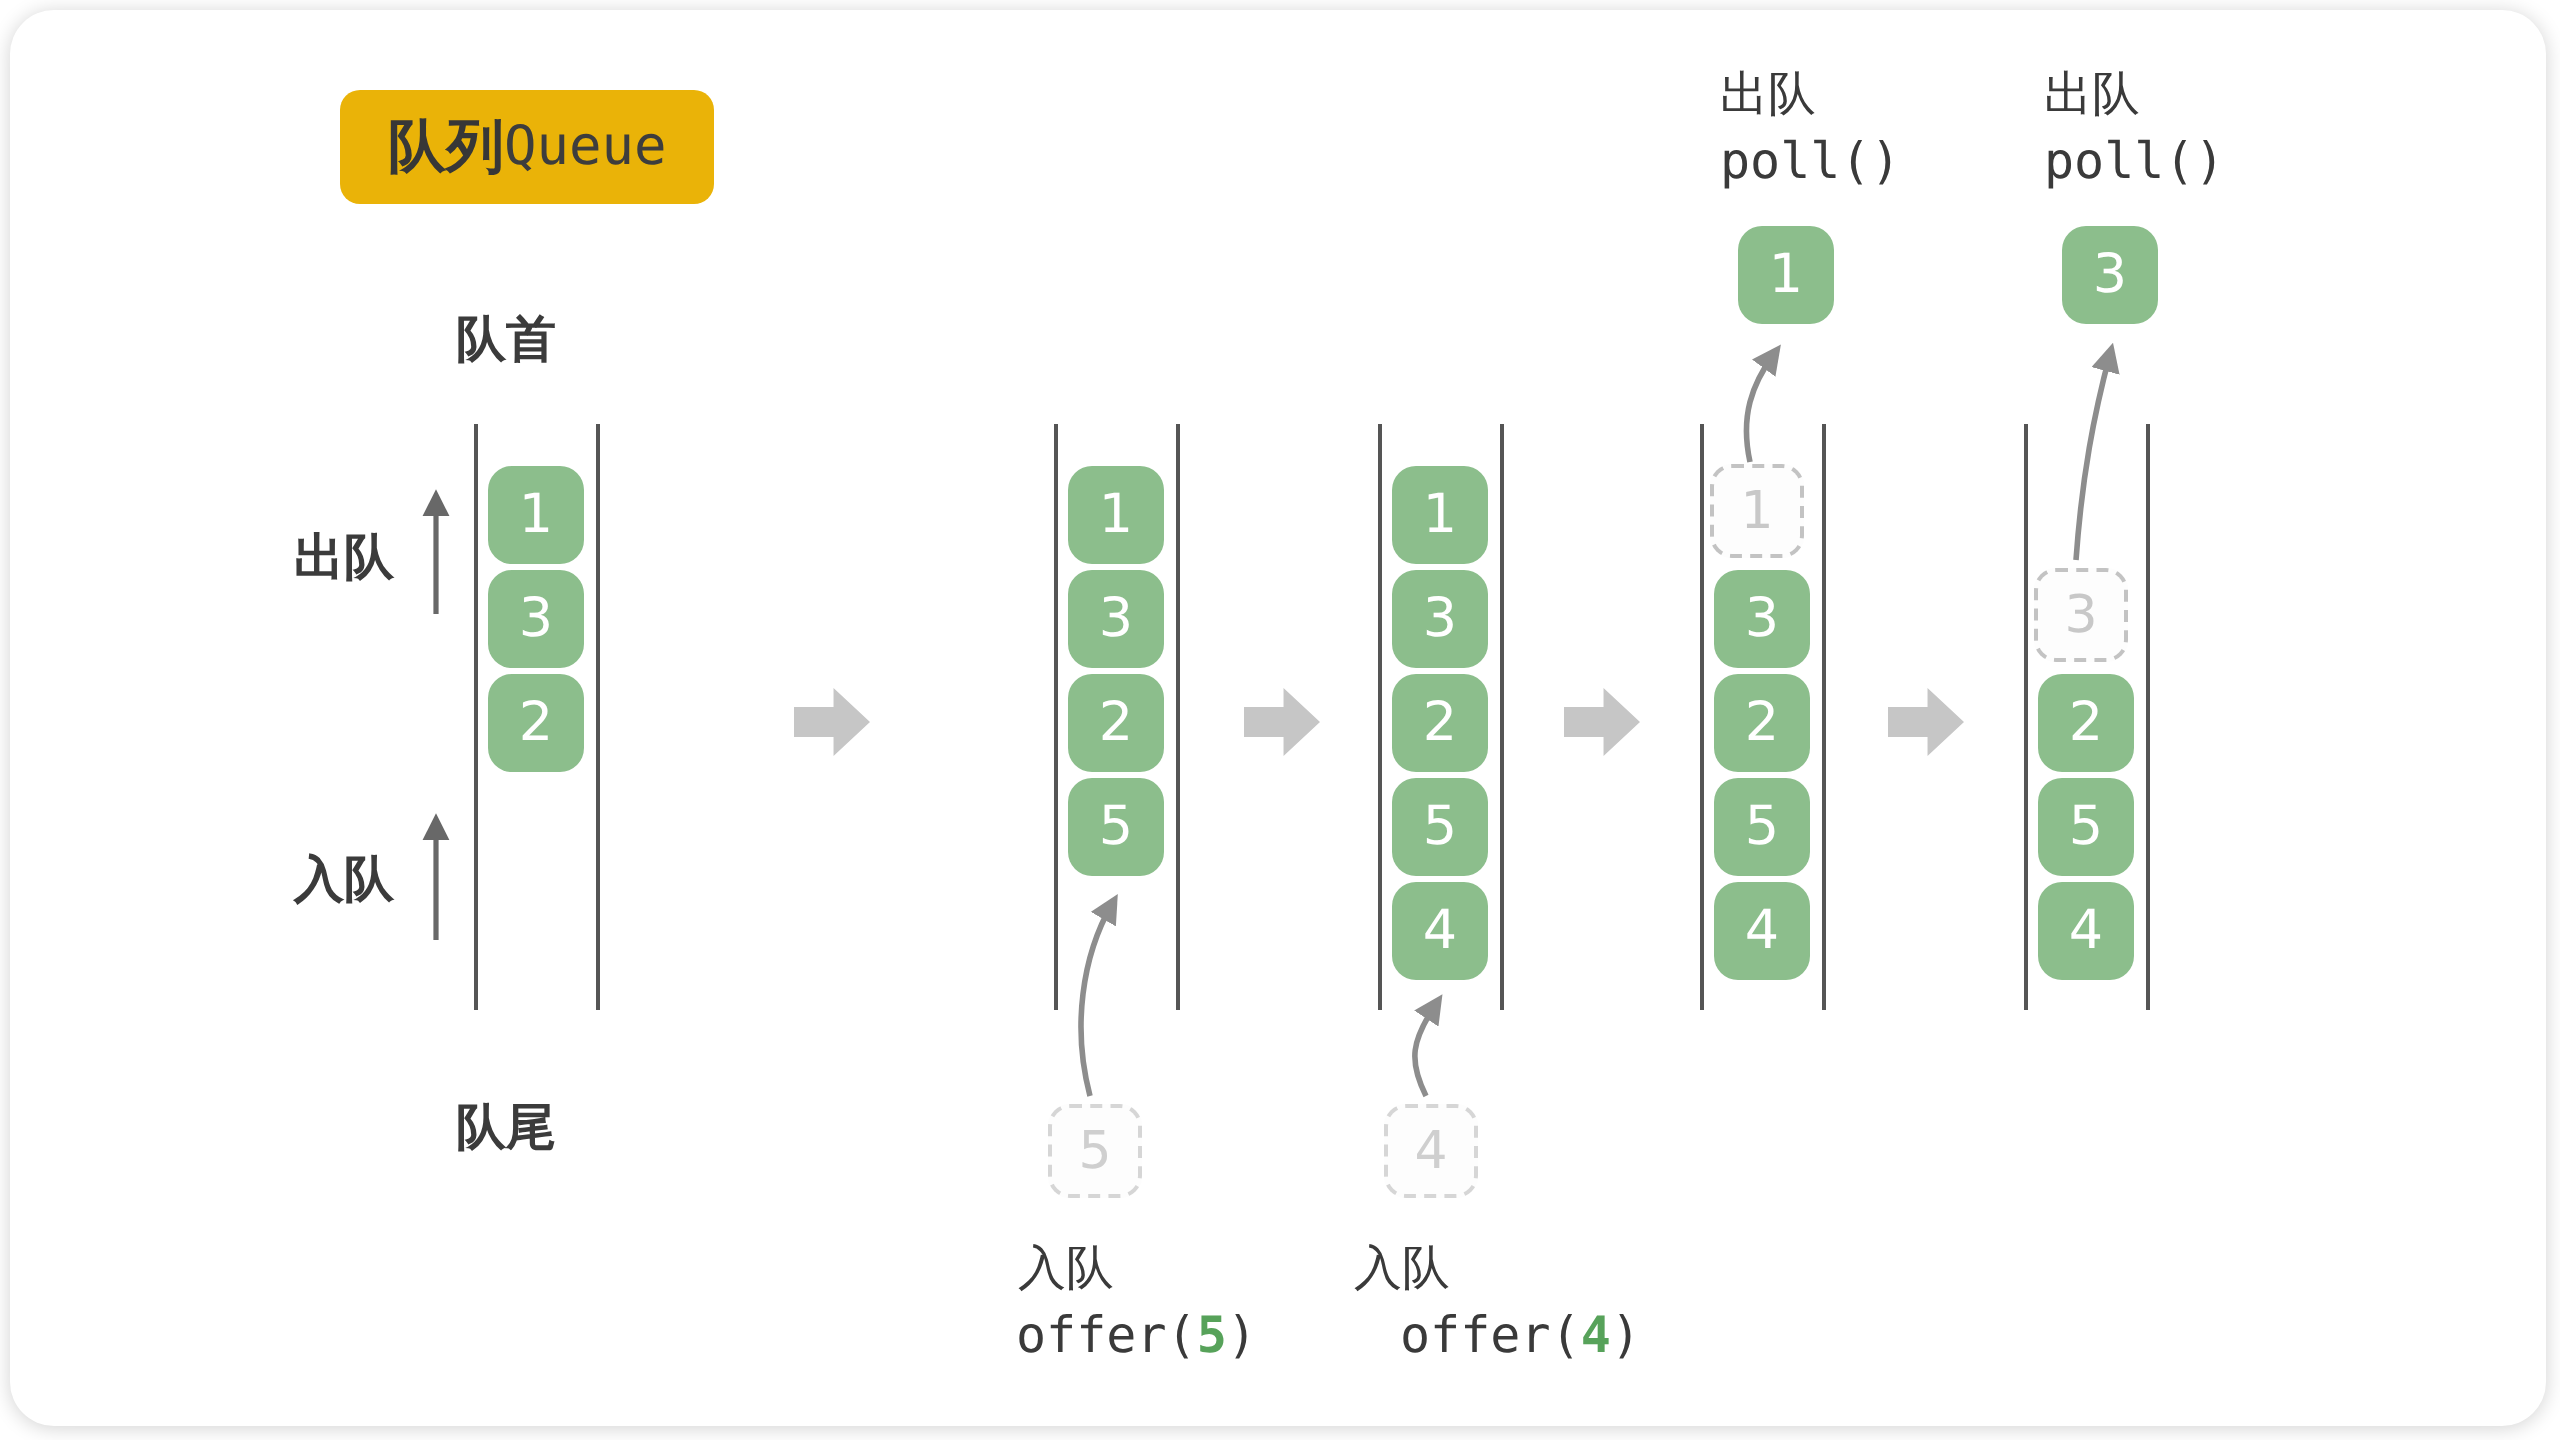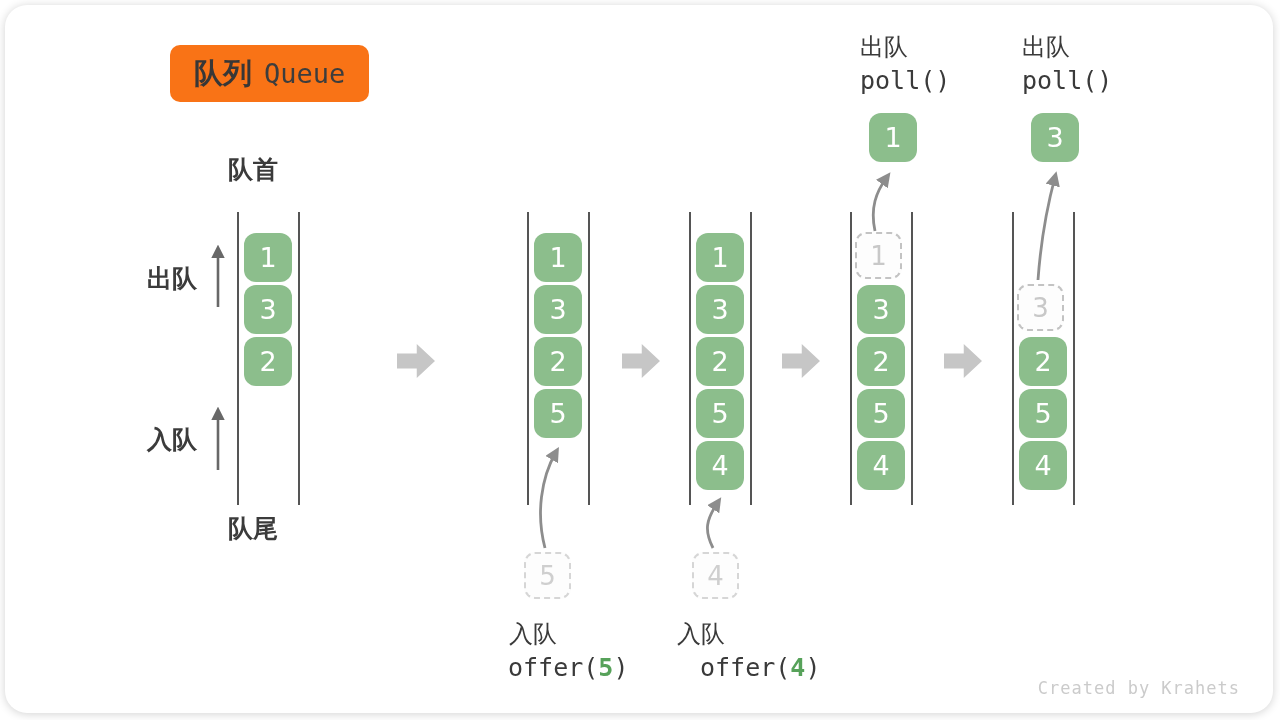--- a/index.html
+++ b/index.html
@@ -1,21 +1,21 @@
 <!DOCTYPE html>
 <html><head>
 <meta charset="utf-8">
 <style>
   html,body{margin:0;padding:0;background:#ffffff;}
   .stage{position:relative;width:1280px;height:720px;font-family:"Liberation Sans",sans-serif;overflow:hidden;}
   .card{position:absolute;left:5px;top:5px;width:1268px;height:708px;background:#ffffff;border-radius:22px;
         box-shadow:0 1px 10px rgba(0,0,0,0.18);}
   
-  .badge{position:absolute;left:170px;top:45px;height:57px;background:#f97316;border-radius:10px;
-         display:flex;align-items:center;padding:0 24px;gap:12px;}
+  .badge{position:absolute;left:170px;top:45px;height:57px;background:#eab308;border-radius:10px;
+         display:flex;align-items:center;padding:0 24px;}
   .badge .zh{font-size:29px;font-weight:bold;color:#373737;}
   .badge .en{font-size:27px;color:#3d3d3d;font-family:"DejaVu Sans Mono",monospace;}
   
   .cjk{position:absolute;color:#3b3b3b;font-size:25px;font-weight:bold;white-space:nowrap;}
   
   .wall{position:absolute;top:212px;width:2px;height:293px;background:#555555;}
   
   .cell{position:absolute;width:48px;height:49px;border-radius:12px;background:#8cbe8c;color:#ffffff;
         display:flex;align-items:center;justify-content:center;font-size:27px;font-family:"DejaVu Sans",sans-serif;}
   .ghost{position:absolute;width:43px;height:43px;border-radius:11px;border:2.5px dashed #c3c3c3;background:#fdfdfd;
@@ -55,21 +55,21 @@
     <path d="M 875 231 C 870 208 876 192 887 177" stroke="#8d8d8d" stroke-width="2.8" fill="none" marker-end="url(#ah-gray)"></path>
     <path d="M 1038 280 C 1041 238 1047 207 1055 177" stroke="#8d8d8d" stroke-width="2.8" fill="none" marker-end="url(#ah-gray)"></path>
   </svg>
 
   <div class="badge">
     <span class="zh">队列</span>
     <span class="en">Queue</span>
   </div>
 
   <div class="cjk" style="left:228px;top:153px;">队首</div>
-  <div class="cjk" style="left:228px;top:512px;">队尾</div>
+  <div class="cjk" style="left:228px;top:547px;">队尾</div>
   <div class="cjk" style="left:147px;top:262px;">出队</div>
   <div class="cjk" style="left:147px;top:423px;">入队</div>
 
   <div class="wall" style="left:237px;"></div>
   <div class="wall" style="left:298px;"></div>
   <div class="cell" style="left:244px;top:233px;">1</div>
   <div class="cell" style="left:244px;top:285px;">3</div>
   <div class="cell" style="left:244px;top:337px;">2</div>
 
   <div class="block-arrow" style="left:397px;top:344px;"></div>
@@ -115,14 +115,13 @@
   <div class="wall" style="left:1012px;"></div>
   <div class="wall" style="left:1073px;"></div>
   <div class="ghost" style="left:1017px;top:284px;">3</div>
   <div class="cell" style="left:1019px;top:337px;">2</div>
   <div class="cell" style="left:1019px;top:389px;">5</div>
   <div class="cell" style="left:1019px;top:441px;">4</div>
   <div class="oplabel" style="left:1022px;top:31px;">出队</div>
   <div class="opcode" style="left:1022px;top:66px;">poll()</div>
   <div class="cell" style="left:1031px;top:113px;">3</div>
 
-  <div class="watermark">Created by Krahets</div>
 </div>
 
 </body></html>

